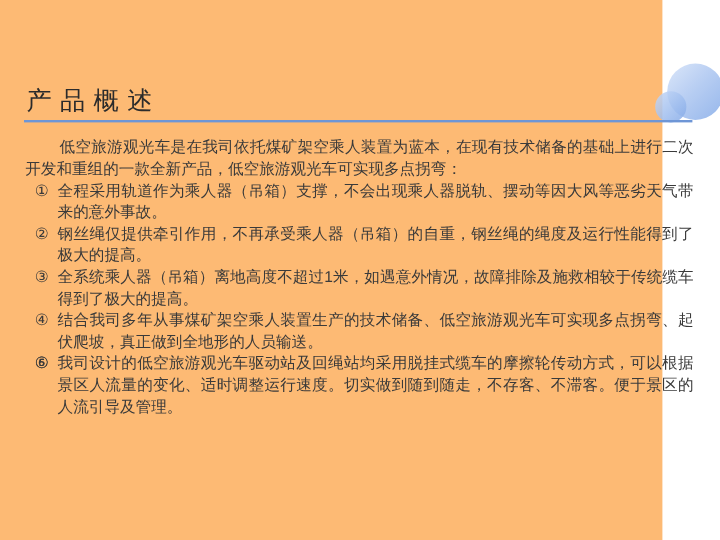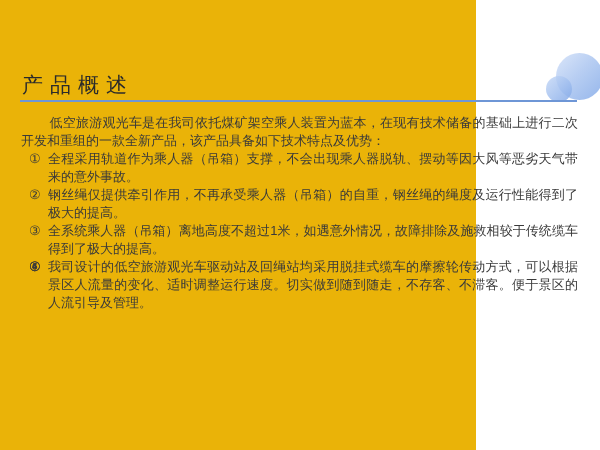--- a/index.html
+++ b/index.html
@@ -6,23 +6,23 @@
     margin: 0;
     padding: 0;
     width: 600px;
     height: 450px;
     background: #ffffff;
     font-family: "Liberation Sans", sans-serif;
     overflow: hidden;
   }
   .slide {
     position: relative;
-    width: 476px;
+    width: 552px;
     height: 450px;
-    background: #eab308;
+    background: #fdba74;
   }
   .deco-circle-big {
     position: absolute;
     left: 556px;
     top: 53px;
     width: 47px;
     height: 47px;
     border-radius: 50%;
     background: linear-gradient(135deg, #d9e5f9 0%, #b5ccf2 45%, #8fb2ea 100%);
     opacity: 0.95;
@@ -90,37 +90,38 @@
 
 <div class="slide">
 
   <div class="deco-circle-big"></div>
   <div class="deco-circle-small"></div>
 
   <h1 class="slide-title">产品概述</h1>
   <div class="title-rule"></div>
 
   <div class="content">
-    <p class="intro">低空旅游观光车是在我司依托煤矿架空乘人装置为蓝本，在现有技术储备的基础上进行二次开发和重组的一款全新产品，该产品具备如下技术特点及优势：</p>
+    <p class="intro">低空旅游观光车是在我司依托煤矿架空乘人装置为蓝本，在现有技术储备的基础上进行二次开发和重组的一款全新产品，低空旅游观光车可实现多点拐弯：</p>
 
     <div class="points">
       <p class="point">
         <span class="num">①</span>
         <span>全程采用轨道作为乘人器（吊箱）支撑，不会出现乘人器脱轨、摆动等因大风等恶劣天气带来的意外事故。</span>
       </p>
       <p class="point">
         <span class="num">②</span>
         <span>钢丝绳仅提供牵引作用，不再承受乘人器（吊箱）的自重，钢丝绳的绳度及运行性能得到了极大的提高。</span>
       </p>
       <p class="point">
         <span class="num">③</span>
         <span>全系统乘人器（吊箱）离地高度不超过1米，如遇意外情况，故障排除及施救相较于传统缆车得到了极大的提高。</span>
       </p>
       <p class="point">
         <span class="num">④</span>
+        <span>结合我司多年从事煤矿架空乘人装置生产的技术储备、低空旅游观光车可实现多点拐弯、起伏爬坡，真正做到全地形的人员输送。</span>
       </p>
       <p class="point">
         <span class="num">⑤</span>
       </p>
       <p class="point">
         <span class="num">⑥</span>
         <span>我司设计的低空旅游观光车驱动站及回绳站均采用脱挂式缆车的摩擦轮传动方式，可以根据景区人流量的变化、适时调整运行速度。切实做到随到随走，不存客、不滞客。便于景区的人流引导及管理。</span>
       </p>
     </div>
   </div>

